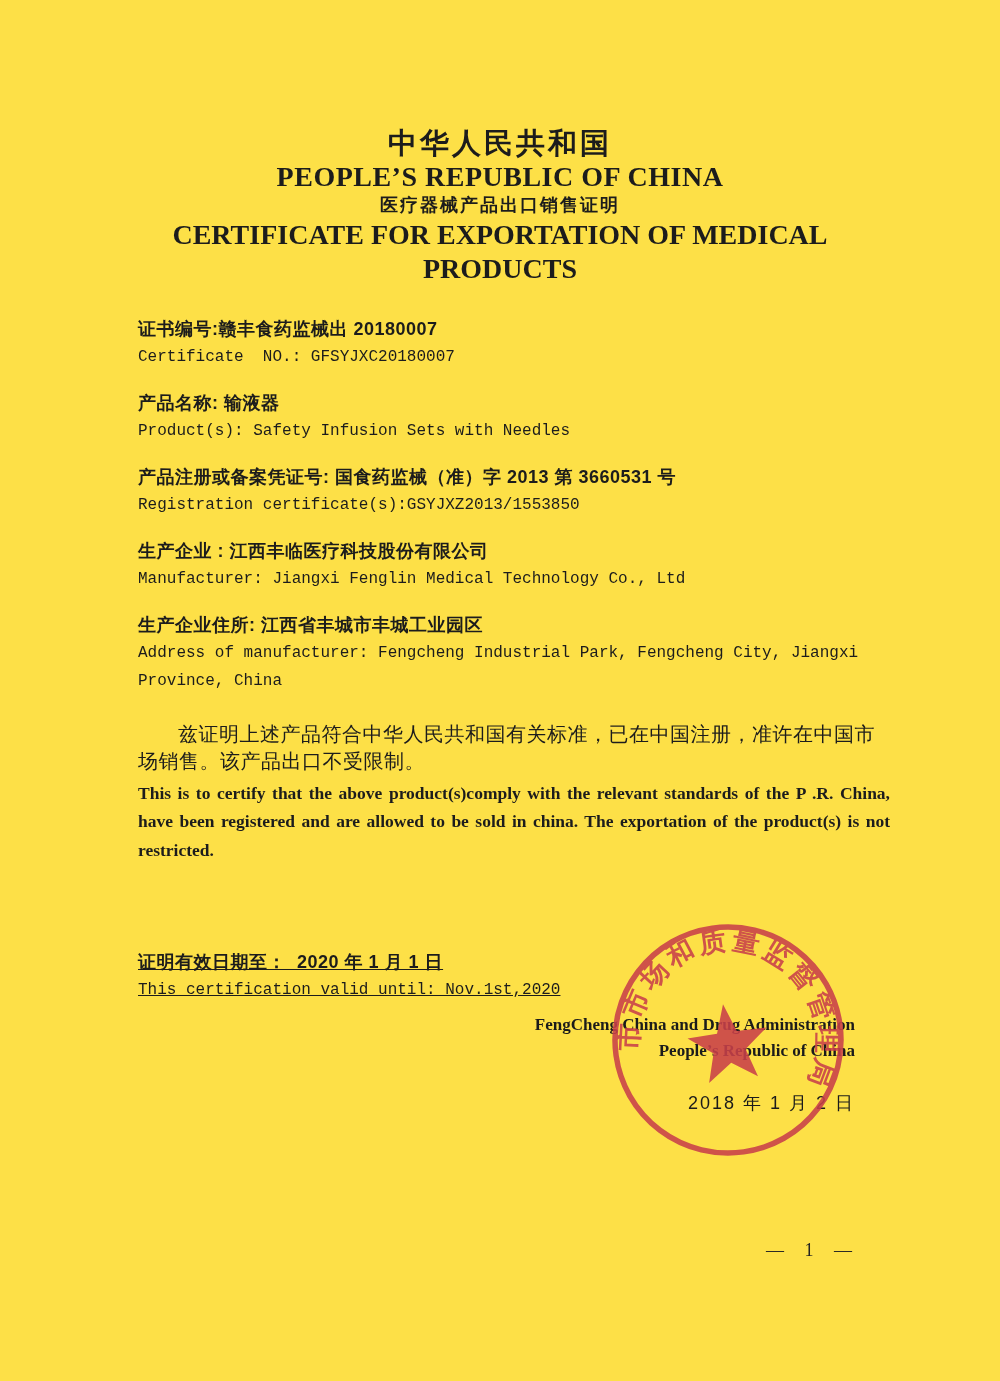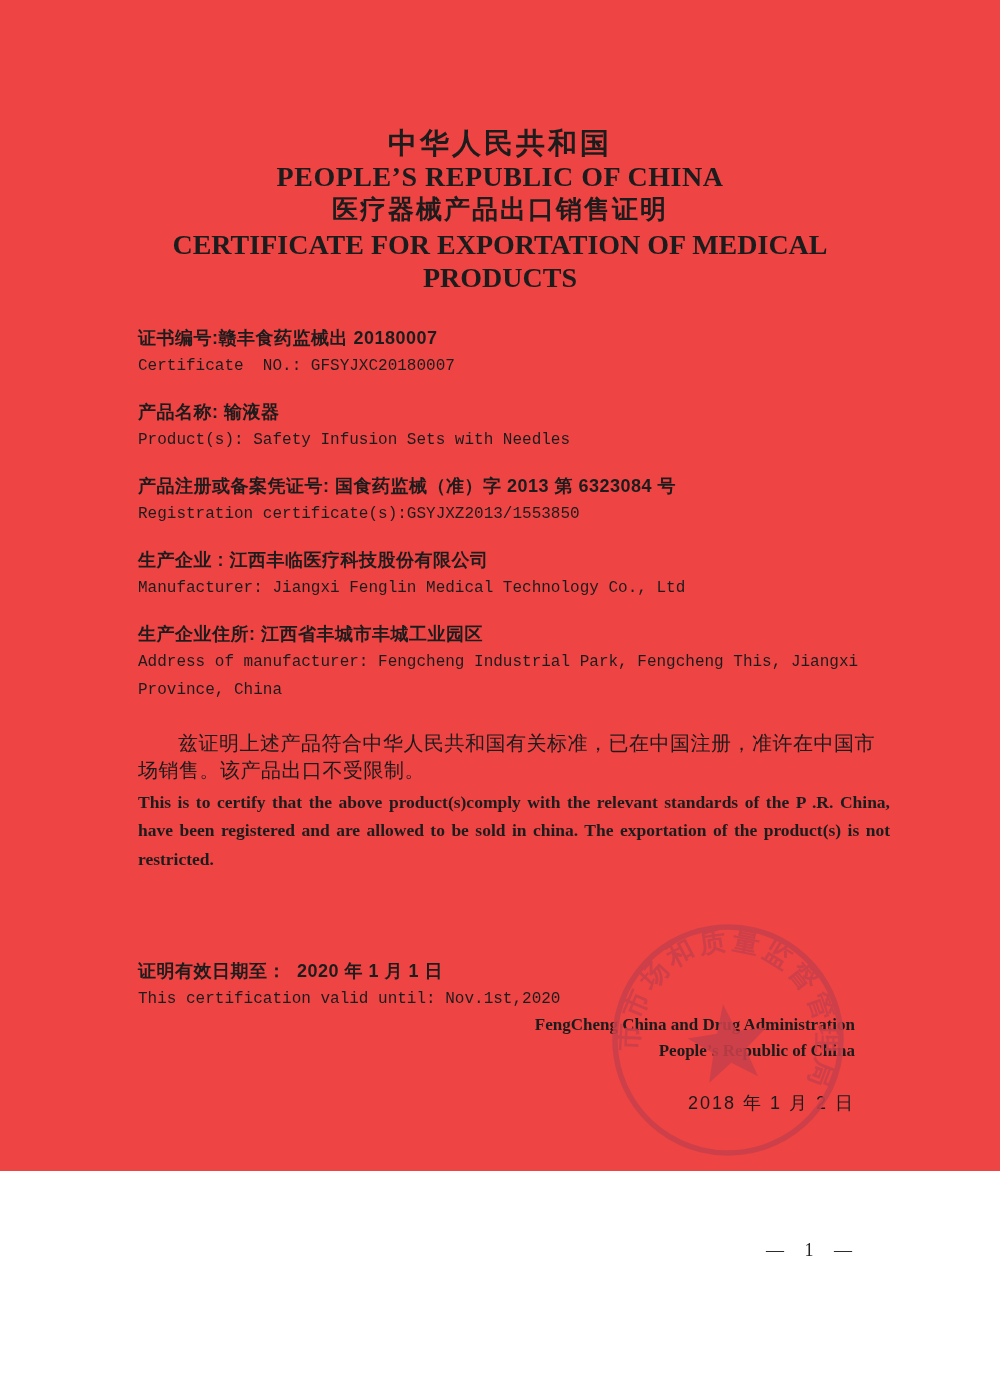--- a/index.html
+++ b/index.html
@@ -8,22 +8,22 @@
     width: 1000px;
     height: 1381px;
     font-family: "Liberation Serif", serif;
     color: #1c1c1c;
     position: relative;
     overflow: hidden;
   }
   .page {
     position: relative;
     width: 1000px;
-    height: 1171px;
-    background: #ef4444;
+    height: 1381px;
+    background: #fde047;
   }
 
   
   .title-block {
     padding-top: 126px;
     text-align: center;
     width: 720px;
     margin: 0 auto;
     line-height: 1.18;
   }
@@ -33,21 +33,21 @@
     font-weight: 600;
     font-family: "Liberation Serif", serif;
   }
   .title-en {
     font-size: 28px;
     font-weight: bold;
     letter-spacing: 0.5px;
     font-family: "Liberation Serif", serif;
   }
   .subtitle-zh {
-    font-size: 26px;
+    font-size: 18px;
     letter-spacing: 2px;
     font-weight: 600;
     margin-top: 2px;
   }
   .subtitle-en {
     font-size: 28px;
     font-weight: bold;
     margin-top: 2px;
   }
 
@@ -84,21 +84,21 @@
   .statement-en {
     margin-top: 4px;
     font-family: "Liberation Serif", serif;
     font-weight: bold;
     font-size: 17.5px;
     line-height: 28.5px;
     text-align: justify;
   }
 
   
-  .validity { margin-top: 84px; }
+  .validity { margin-top: 84px; text-decoration: underline; }
 
   
   .authority {
     position: absolute;
     right: 145px;
     top: 1012px;
     width: 420px;
     text-align: right;
     font-family: "Liberation Serif", serif;
     font-weight: bold;
@@ -156,32 +156,32 @@
       <div class="zh-line">证书编号:赣丰食药监械出 20180007</div>
       <div class="en-line">Certificate  NO.: GFSYJXC20180007</div>
     </div>
 
     <div class="field">
       <div class="zh-line">产品名称: 输液器</div>
       <div class="en-line">Product(s): Safety Infusion Sets with Needles</div>
     </div>
 
     <div class="field">
-      <div class="zh-line">产品注册或备案凭证号: 国食药监械（准）字 2013 第 6323084 号</div>
+      <div class="zh-line">产品注册或备案凭证号: 国食药监械（准）字 2013 第 3660531 号</div>
       <div class="en-line">Registration certificate(s):GSYJXZ2013/1553850</div>
     </div>
 
     <div class="field">
       <div class="zh-line">生产企业 : 江西丰临医疗科技股份有限公司</div>
       <div class="en-line">Manufacturer: Jiangxi Fenglin Medical Technology Co., Ltd</div>
     </div>
 
     <div class="field">
       <div class="zh-line">生产企业住所: 江西省丰城市丰城工业园区</div>
-      <div class="en-line">Address of manufacturer: Fengcheng Industrial Park, Fengcheng This, Jiangxi Province, China</div>
+      <div class="en-line">Address of manufacturer: Fengcheng Industrial Park, Fengcheng City, Jiangxi Province, China</div>
     </div>
 
     <div class="statement">
       <p class="statement-zh">兹证明上述产品符合中华人民共和国有关标准，已在中国注册，准许在中国市场销售。该产品出口不受限制。</p>
       <p class="statement-en">This is to certify that the above product(s)comply with the relevant standards of the P .R. China, have been registered and are allowed to be sold in china. The exportation of the product(s) is not restricted.</p>
     </div>
 
     <div class="validity field">
       <div class="zh-line">证明有效日期至：  2020 年 1 月 1 日</div>
       <div class="en-line">This certification valid until: Nov.1st,2020</div>

